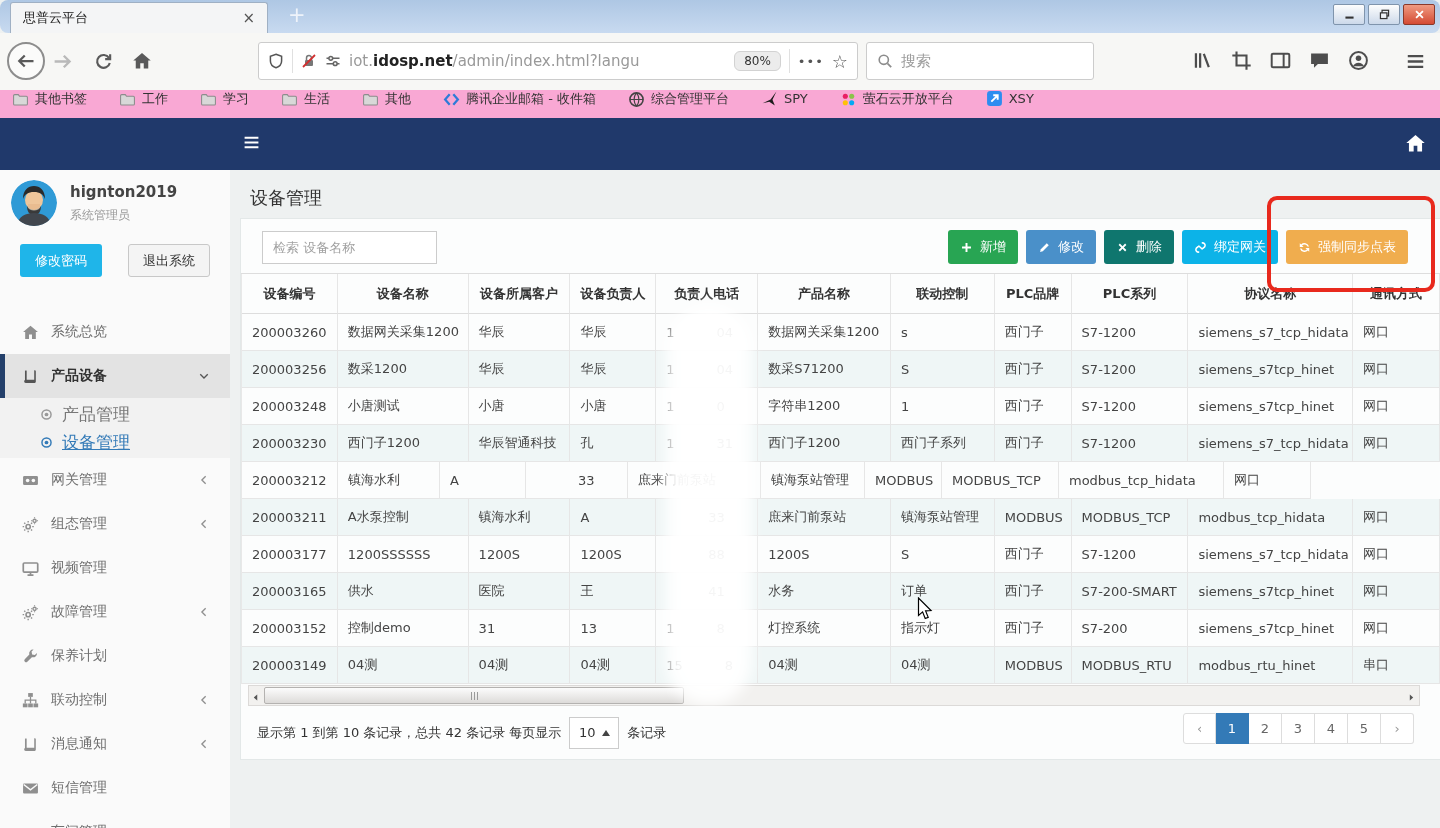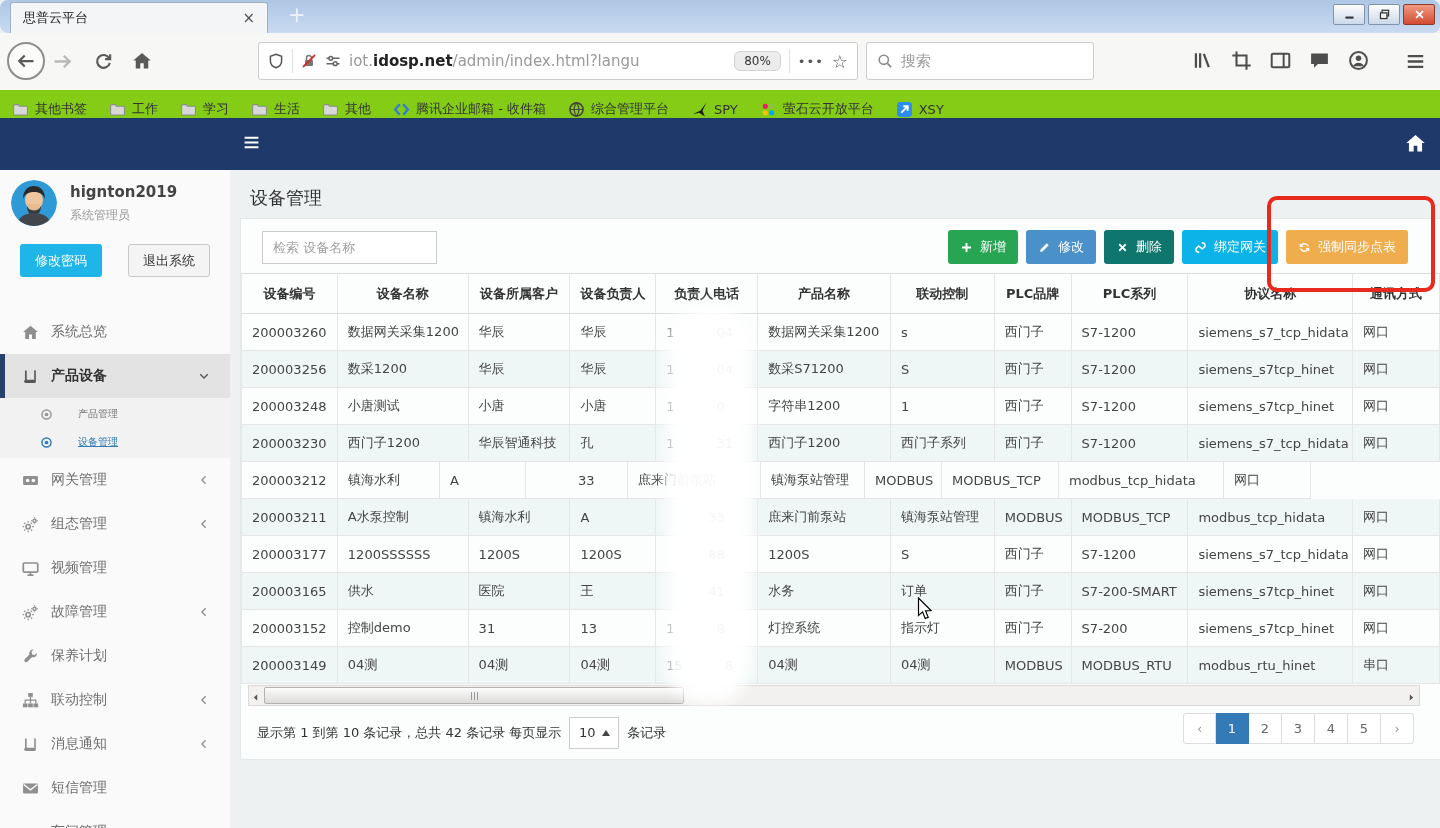--- a/index.html
+++ b/index.html
@@ -38,22 +38,22 @@
   .more-dots{font-size:13px;color:#555;letter-spacing:1px;}
   .star{font-size:18px;color:#555;}
   .searchbar{position:absolute;left:866px;top:9px;width:228px;height:38px;background:#fff;border:1px solid #ccc;border-radius:3px;
     box-sizing:border-box;display:flex;align-items:center;padding:0 10px;gap:8px;}
   .search-ph{font-size:15px;color:#9c9c9c;}
   .ff-icons{position:absolute;left:1192px;top:17px;display:flex;gap:18px;color:#4d4d4d;}
   .ff-icons .ic{width:21px;height:21px;}
   .ff-menu{position:absolute;left:1406px;top:19px;color:#4d4d4d;}
   .ff-menu .ic{width:19px;height:19px;}
 
-  .bookbar{position:absolute;left:0;top:90px;right:0;height:28px;background:#84cc16;display:flex;align-items:flex-end;
-    padding:0 12px;gap:22px;}
+  .bookbar{position:absolute;left:0;top:90px;right:0;height:28px;background:#f9a8d4;display:flex;align-items:flex-start;
+    padding:0 12px;gap:32px;}
   .bm-item{display:flex;align-items:center;gap:6px;font-size:13px;color:#333;white-space:nowrap;}
   .bm-item .ic{width:17px;height:17px;}
 
   
   .apptopbar{position:absolute;left:0;top:118px;right:0;height:52px;background:#20396b;}
   .apptopbar .burger{position:absolute;left:243px;top:16px;color:#fff;}
   .apptopbar .burger .ic{width:17px;height:17px;}
   .apptopbar .home{position:absolute;right:14px;top:15px;color:#fff;}
   .apptopbar .home .ic{width:21px;height:21px;}
 
@@ -67,21 +67,21 @@
   .btn-logout{position:absolute;left:128px;top:74px;width:82px;height:33px;background:#f4f4f4;border:1px solid #c8c8c8;
     box-sizing:border-box;color:#333;font-size:13px;border-radius:3px;display:flex;align-items:center;justify-content:center;}
   .menu{position:absolute;left:0;top:140px;right:0;}
   .side-item{height:44px;display:flex;align-items:center;padding-left:22px;font-size:14px;color:#6f6f6f;position:relative;}
   .side-item .ic{width:17px;height:17px;margin-right:12px;color:#8f8f8f;}
   .side-chev{position:absolute;right:20px;color:#9a9a9a;}
   .side-chev.ic{width:12px;height:12px;margin:0;}
   .side-item.active{background:#e3e3e3;border-left:5px solid #24406b;padding-left:17px;color:#333;font-weight:bold;}
   .side-item.active .ic{color:#555;}
   .submenu{background:#f2f2f2;padding:2px 0;}
-  .sub-item{height:28px;display:flex;align-items:center;padding-left:40px;font-size:10px;color:#777;gap:16px;}
+  .sub-item{height:28px;display:flex;align-items:center;padding-left:40px;font-size:17px;color:#777;}
   .sub-item .ic{width:13px;height:13px;margin-right:9px;color:#999;}
   .sub-item.active{color:#337ab7;}
   .sub-item.active .ic{color:#337ab7;}
   .sub-item.active .sub-label{text-decoration:underline;}
 
   .main{position:absolute;left:230px;top:170px;right:0;bottom:0;background:#eef1f1;}
   .page-title{position:absolute;left:20px;top:16px;font-size:18px;color:#333;}
   .panel{position:absolute;left:10px;top:48px;right:0;height:542px;background:#fcfdfd;border:1px solid #e3e8e8;border-right:none;box-sizing:border-box;}
   .search-input{position:absolute;left:21px;top:12px;width:175px;height:33px;border:1px solid #ccc;background:#fff;
     box-sizing:border-box;display:flex;align-items:center;padding:0 10px;font-size:13px;color:#a0a0a0;}

